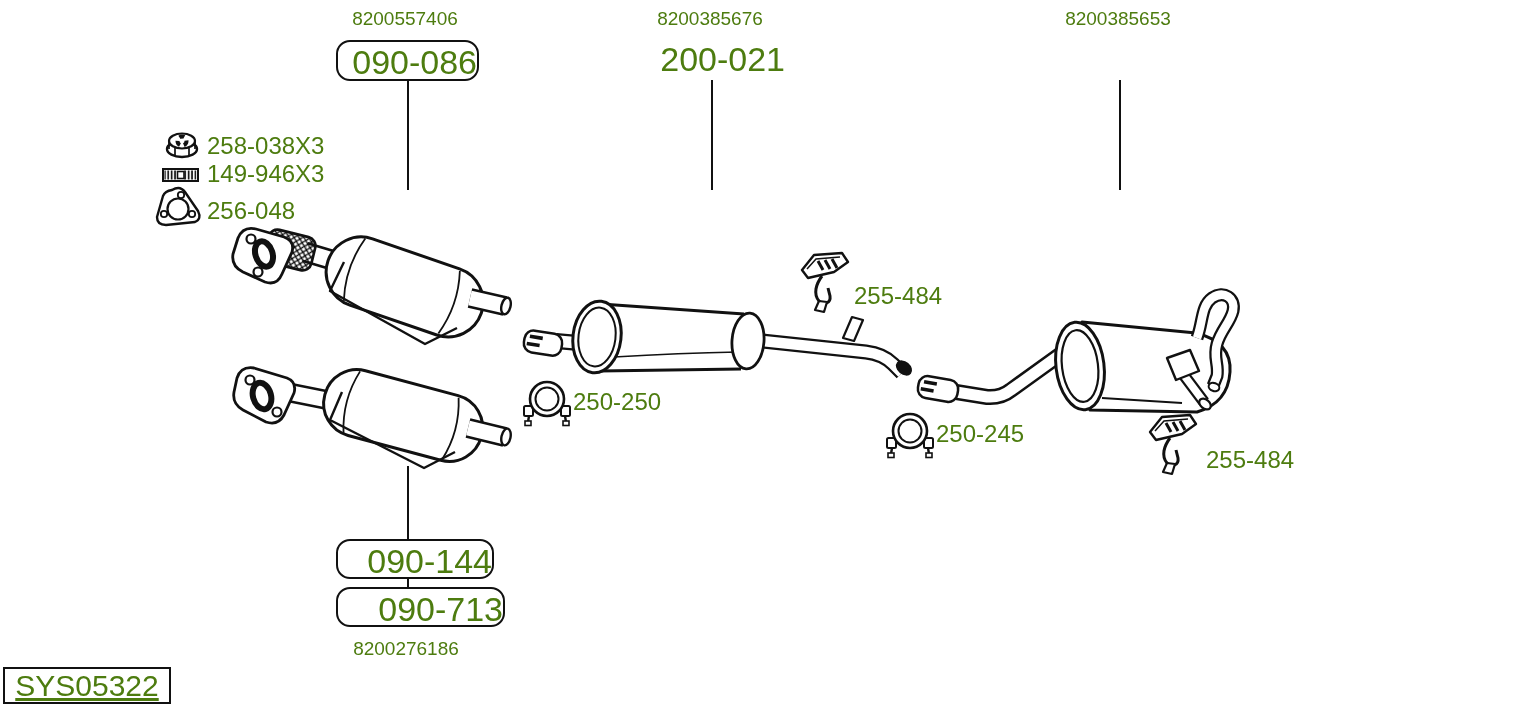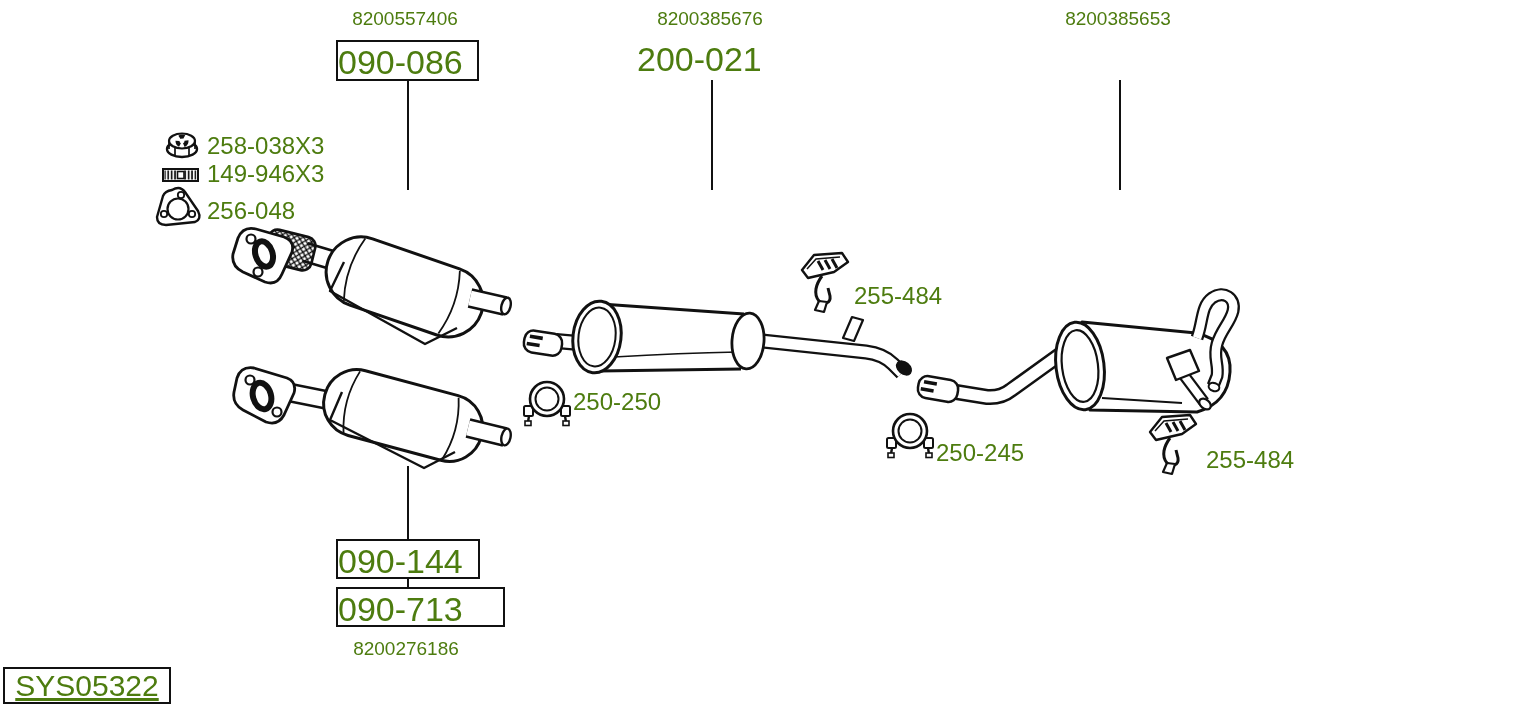--- a/index.html
+++ b/index.html
@@ -1,21 +1,21 @@
 <!DOCTYPE html>
 <html><head>
 <meta charset="utf-8">
 <style>
   html,body{margin:0;padding:0;background:#fff;}
   #canvas{position:relative;width:1530px;height:711px;background:#ffffff;overflow:hidden;
           font-family:"Liberation Sans",sans-serif;color:#111;}
   #art{position:absolute;left:0;top:0;}
   .lbl{position:absolute;white-space:nowrap;color:#4d7c0f;}
   .oe{font-size:19px;text-align:center;}
-  .big{font-size:34px;text-align:left;line-height:40px;}
+  .big{font-size:34px;text-align:right;line-height:40px;border-radius:14px;}
   .boxed{border:2px solid #111;background:#fff;box-sizing:border-box;}
   .small{font-size:24px;}
   .sys{font-size:30px;text-align:center;line-height:34px;text-decoration:underline;}
 </style>
 </head>
 <body>
 
 <div id="canvas">
 
   <svg id="art" width="1530" height="711" viewBox="0 0 1530 711">
@@ -183,21 +183,21 @@
   <div class="lbl big" style="left:637px;top:39px;width:148px;">200-021</div>
 
   <div class="lbl oe" style="left:1042px;top:8px;width:152px;">8200385653</div>
 
   <div class="lbl small" style="left:207px;top:132px;">258-038X3</div>
   <div class="lbl small" style="left:207px;top:160px;">149-946X3</div>
   <div class="lbl small" style="left:207px;top:197px;">256-048</div>
 
   <div class="lbl small" style="left:573px;top:388px;">250-250</div>
   <div class="lbl small" style="left:854px;top:282px;">255-484</div>
-  <div class="lbl small" style="left:936px;top:439px;">250-245</div>
+  <div class="lbl small" style="left:936px;top:420px;">250-245</div>
   <div class="lbl small" style="left:1206px;top:446px;">255-484</div>
 
-  <div class="lbl big boxed" style="left:336px;top:539px;width:144px;height:40px;">090-144</div>
+  <div class="lbl big boxed" style="left:336px;top:539px;width:158px;height:40px;">090-144</div>
   <div class="lbl big boxed" style="left:336px;top:587px;width:169px;height:40px;">090-713</div>
   <div class="lbl oe" style="left:330px;top:638px;width:152px;">8200276186</div>
 
   <div class="lbl sys boxed" style="left:3px;top:667px;width:168px;height:37px;">SYS05322</div>
 </div>
 
 </body></html>

